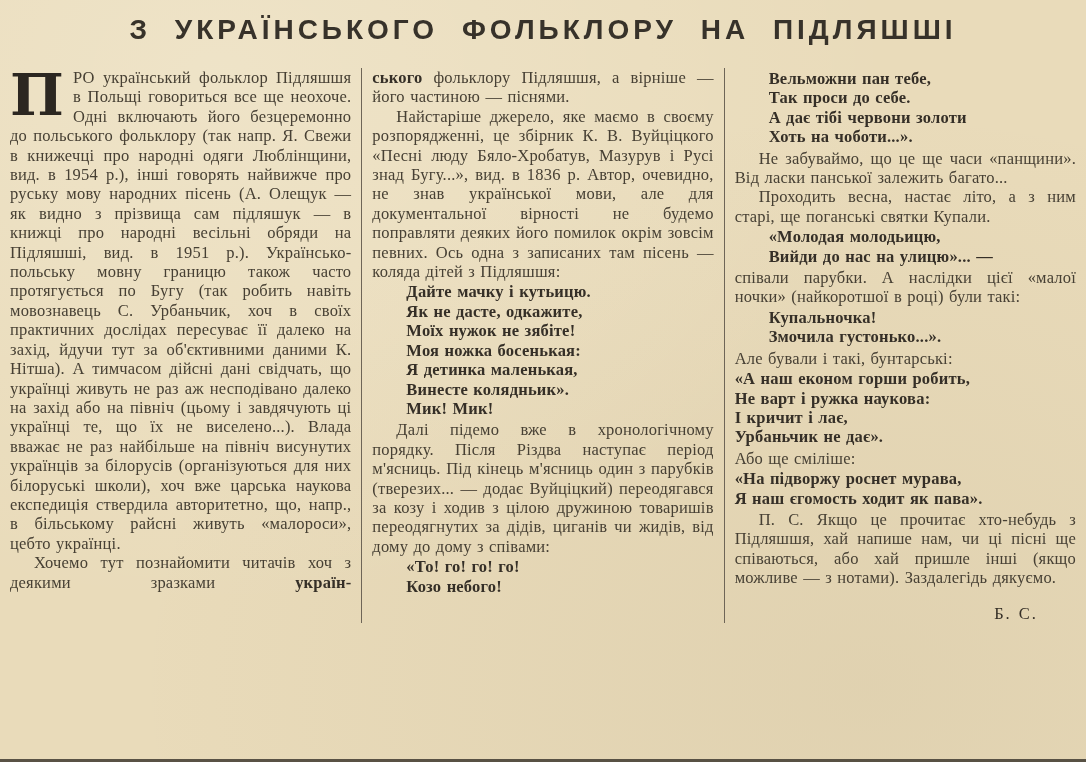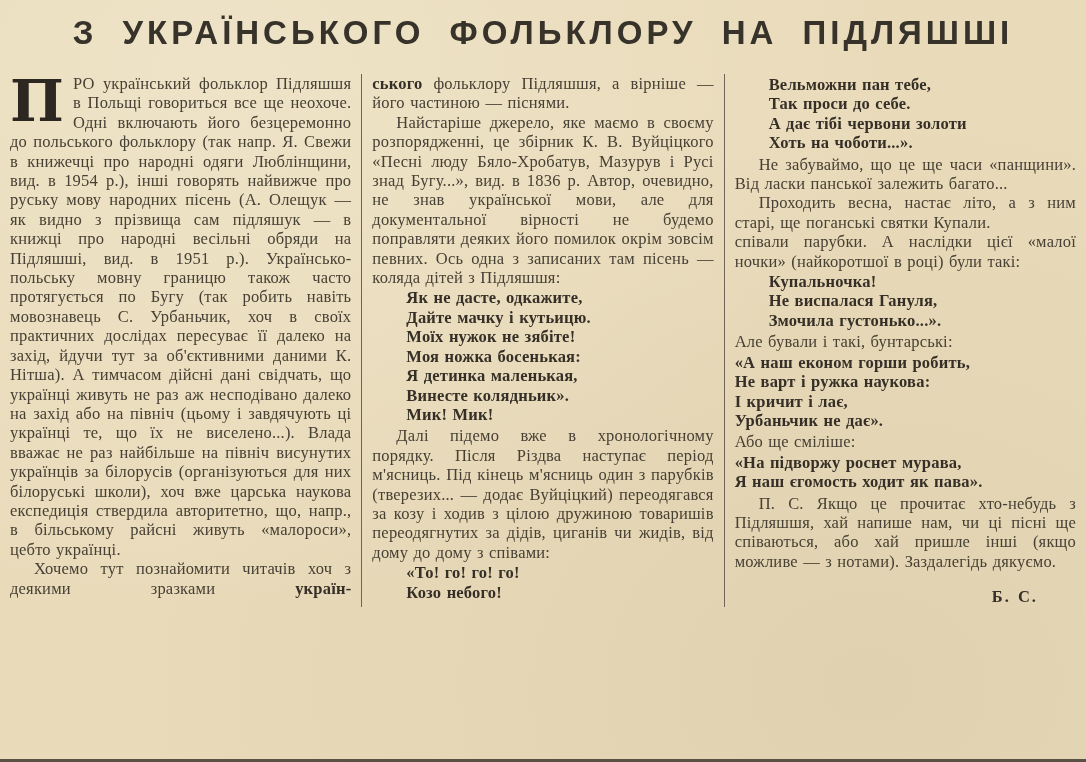--- a/index.html
+++ b/index.html
@@ -17,21 +17,21 @@
   }
   .bottom-edge{
     position:absolute;left:0;bottom:0;width:100%;height:3px;
     background:var(--edge,#3f3930);opacity:.85;
   }
   h1.headline{
     margin:0;padding:14px 10px 0 10px;
     text-align:center;
     font-family:"Liberation Sans","DejaVu Sans",sans-serif;
     font-weight:bold;
-    font-size:33px;
+    font-size:28px;
     letter-spacing:4px;
     word-spacing:12px;
     color:#37322a;
     white-space:nowrap;
   }
   .columns{
     display:flex;
     margin:22px 8px 0 10px;
     align-items:stretch;
   }
@@ -60,41 +60,41 @@
     color:#2c2721;
     font-family:"DejaVu Serif","Liberation Serif",serif;
   }
   .verse{margin:1px 0 2px 0;font-weight:bold;color:#352f27;text-align:left;}
   .verse.indented{margin-left:34px;}
   .verse-line{white-space:nowrap;}
   .signature{
     margin-top:16px;
     padding-right:38px;
     text-align:right;
-    font-weight:bold;
+    font-weight:normal;
     color:#352f27;
     letter-spacing:2px;
   }
 </style>
 </head>
 <body>
 
 <div class="page">
   <h1 class="headline">З УКРАЇНСЬКОГО ФОЛЬКЛОРУ НА ПІДЛЯШШІ</h1>
   <div class="columns" id="columns">
       <div class="column">
         <p class="para"><span class="dropcap">П</span>РО український фольклор Підляшшя в Польщі говориться все ще неохоче. Одні включають його безцеремонно до польського фольклору (так напр. Я. Свежи в книжечці про народні одяги Люблінщини, вид. в 1954 р.), інші говорять найвижче про руську мову народних пісень (А. Олещук — як видно з прізвища сам підляшук — в книжці про народні весільні обряди на Підляшші, вид. в 1951 р.). Українсько-польську мовну границю також часто протягується по Бугу (так робить навіть мовознавець С. Урбаньчик, хоч в своїх практичних дослідах пересуває її далеко на захід, йдучи тут за об'єктивними даними К. Нітша). А тимчасом дійсні дані свідчать, що українці живуть не раз аж несподівано далеко на захід або на північ (цьому і завдячують ці українці те, що їх не виселено...). Влада вважає не раз найбільше на північ висунутих українців за білорусів (організуються для них білоруські школи), хоч вже царська наукова експедиція ствердила авторитетно, що, напр., в більському райсні живуть «малороси», цебто українці.</p>
         <p class="para indented justify-last">Хочемо тут познайомити читачів хоч з деякими зразками <b>україн-</b></p>
       </div>
       <div class="column">
         <p class="para"><b>ського</b> фольклору Підляшшя, а вірніше — його частиною — піснями.</p>
         <p class="para indented">Найстаріше джерело, яке маємо в своєму розпорядженні, це збірник К. В. Вуйціцкого «Песні люду Бяло-Хробатув, Мазурув і Русі знад Бугу...», вид. в 1836 р. Автор, очевидно, не знав української мови, але для документальної вірності не будемо поправляти деяких його помилок окрім зовсім певних. Ось одна з записаних там пісень — коляда дітей з Підляшшя:</p>
         <div class="verse indented">
+          <div class="verse-line">Дайте мачку і кутьицю.</div>
           <div class="verse-line">Як не дасте, одкажите,</div>
-          <div class="verse-line">Дайте мачку і кутьицю.</div>
           <div class="verse-line">Моїх нужок не зябіте!</div>
           <div class="verse-line">Моя ножка босенькая:</div>
           <div class="verse-line">Я детинка маленькая,</div>
           <div class="verse-line">Винесте колядньик».</div>
           <div class="verse-line">Мик! Мик!</div>
         </div>
         <p class="para indented">Далі підемо вже в хронологічному порядку. Після Різдва наступає період м'ясниць. Під кінець м'ясниць один з парубків (тверезих... — додає Вуйціцкий) переодягався за козу і ходив з цілою дружиною товаришів переодягнутих за дідів, циганів чи жидів, від дому до дому з співами:</p>
         <div class="verse indented">
           <div class="verse-line">«То! го! го! го!</div>
           <div class="verse-line">Козо небого!</div>
@@ -102,24 +102,27 @@
       </div>
       <div class="column">
         <div class="verse indented">
           <div class="verse-line">Вельможни пан тебе,</div>
           <div class="verse-line">Так проси до себе.</div>
           <div class="verse-line">А дає тібі червони золоти</div>
           <div class="verse-line">Хоть на чоботи...».</div>
         </div>
         <p class="para indented">Не забуваймо, що це ще часи «панщини». Від ласки панської залежить багато...</p>
         <p class="para indented">Проходить весна, настає літо, а з ним старі, ще поганські святки Купали.</p>
+        <div class="verse indented">
+          <div class="verse-line">«Молодая молодьицю,</div>
+          <div class="verse-line">Вийди до нас на улицю»... —</div>
+        </div>
         <p class="para">співали парубки. А наслідки цієї «малої ночки» (найкоротшої в році) були такі:</p>
         <div class="verse indented">
           <div class="verse-line">Купальночка!</div>
-          <div class="verse-line">Не виспалася Гануля,</div>
           <div class="verse-line">Змочила густонько...».</div>
         </div>
         <p class="para">Але бували і такі, бунтарські:</p>
         <div class="verse">
           <div class="verse-line">«А наш економ горши робить,</div>
           <div class="verse-line">Не варт і ружка наукова:</div>
           <div class="verse-line">І кричит і лає,</div>
           <div class="verse-line">Урбаньчик не дає».</div>
         </div>
         <p class="para">Або ще сміліше:</p>

